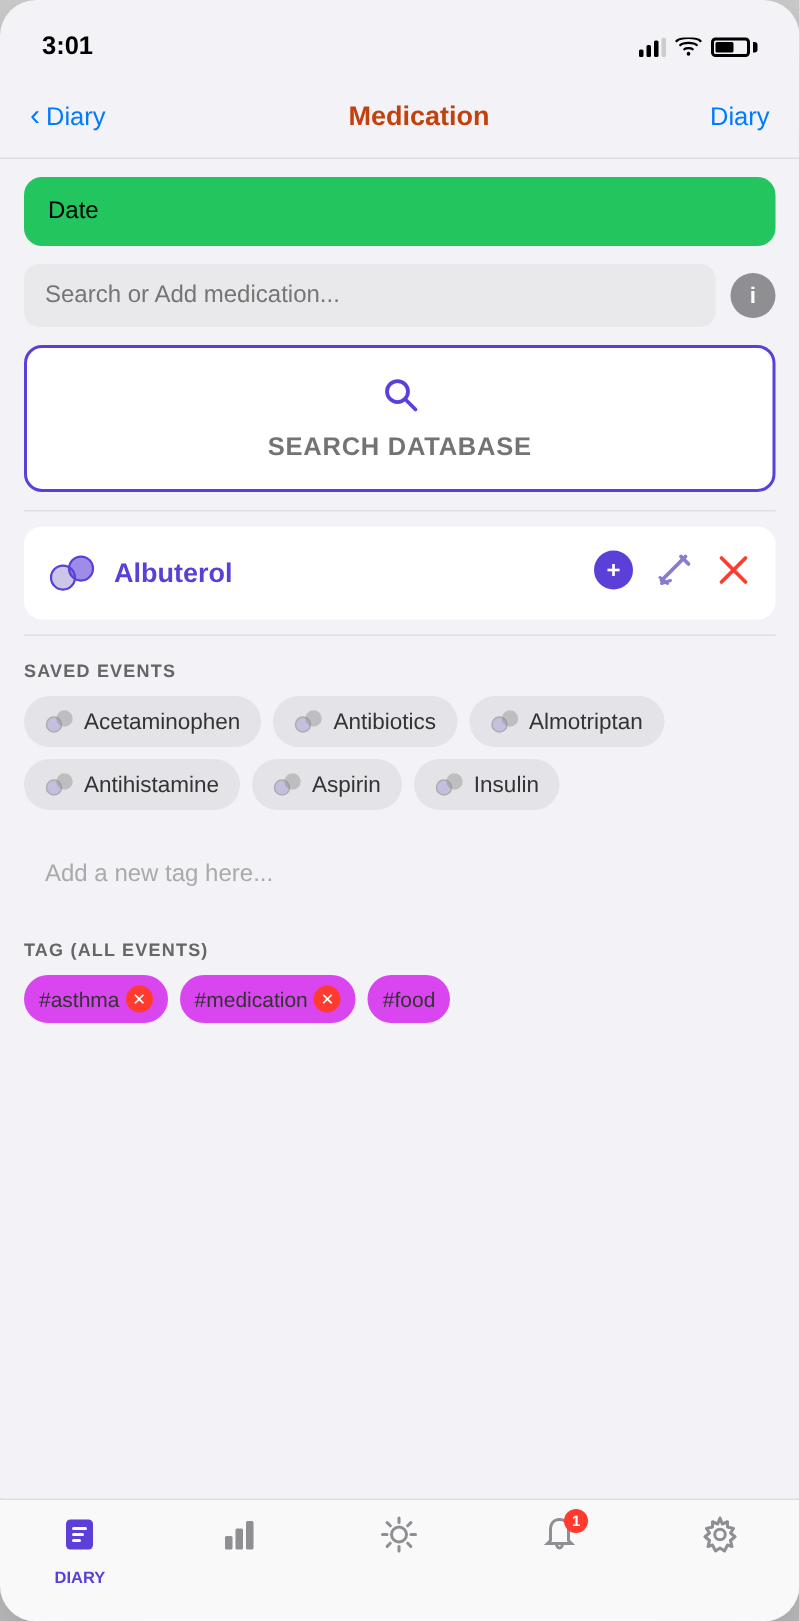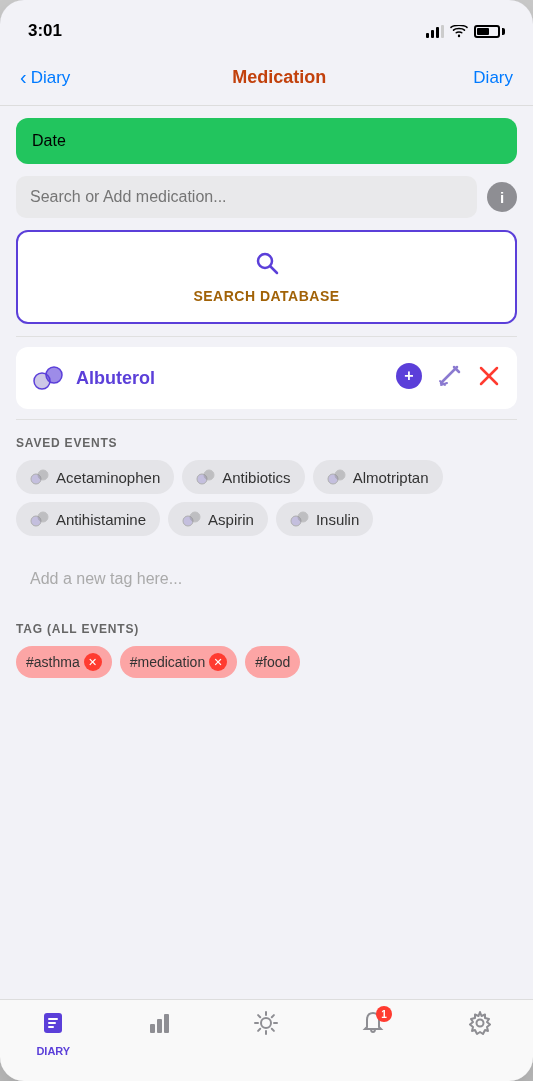--- a/index.html
+++ b/index.html
@@ -146,23 +146,23 @@
       padding: 18px;
       background: #fff;
       cursor: pointer;
       gap: 6px;
     }
     .search-db-icon {
       font-size: 22px;
       color: #5B3FD9;
     }
     .search-db-label {
-      font-size: 14px;
+      font-size: 17px;
       font-weight: 700;
-      color: #a16207;
+      color: #737373;
       letter-spacing: 0.5px;
     }
     .divider {
       height: 1px;
       background: #e0e0e0;
       margin: 0 16px;
     }
     .medication-row {
       display: flex;
       align-items: center;
@@ -228,21 +228,21 @@
     .bottom-tags {
       display: flex;
       flex-wrap: wrap;
       gap: 8px;
       padding-bottom: 10px;
     }
     .bottom-tag {
       display: flex;
       align-items: center;
       gap: 4px;
-      background: #fca5a5;
+      background: #d946ef;
       border-radius: 20px;
       padding: 7px 10px;
       font-size: 14px;
       color: #333;
     }
     .tag-remove {
       width: 18px;
       height: 18px;
       border-radius: 50%;
       background: #ff3b30;

